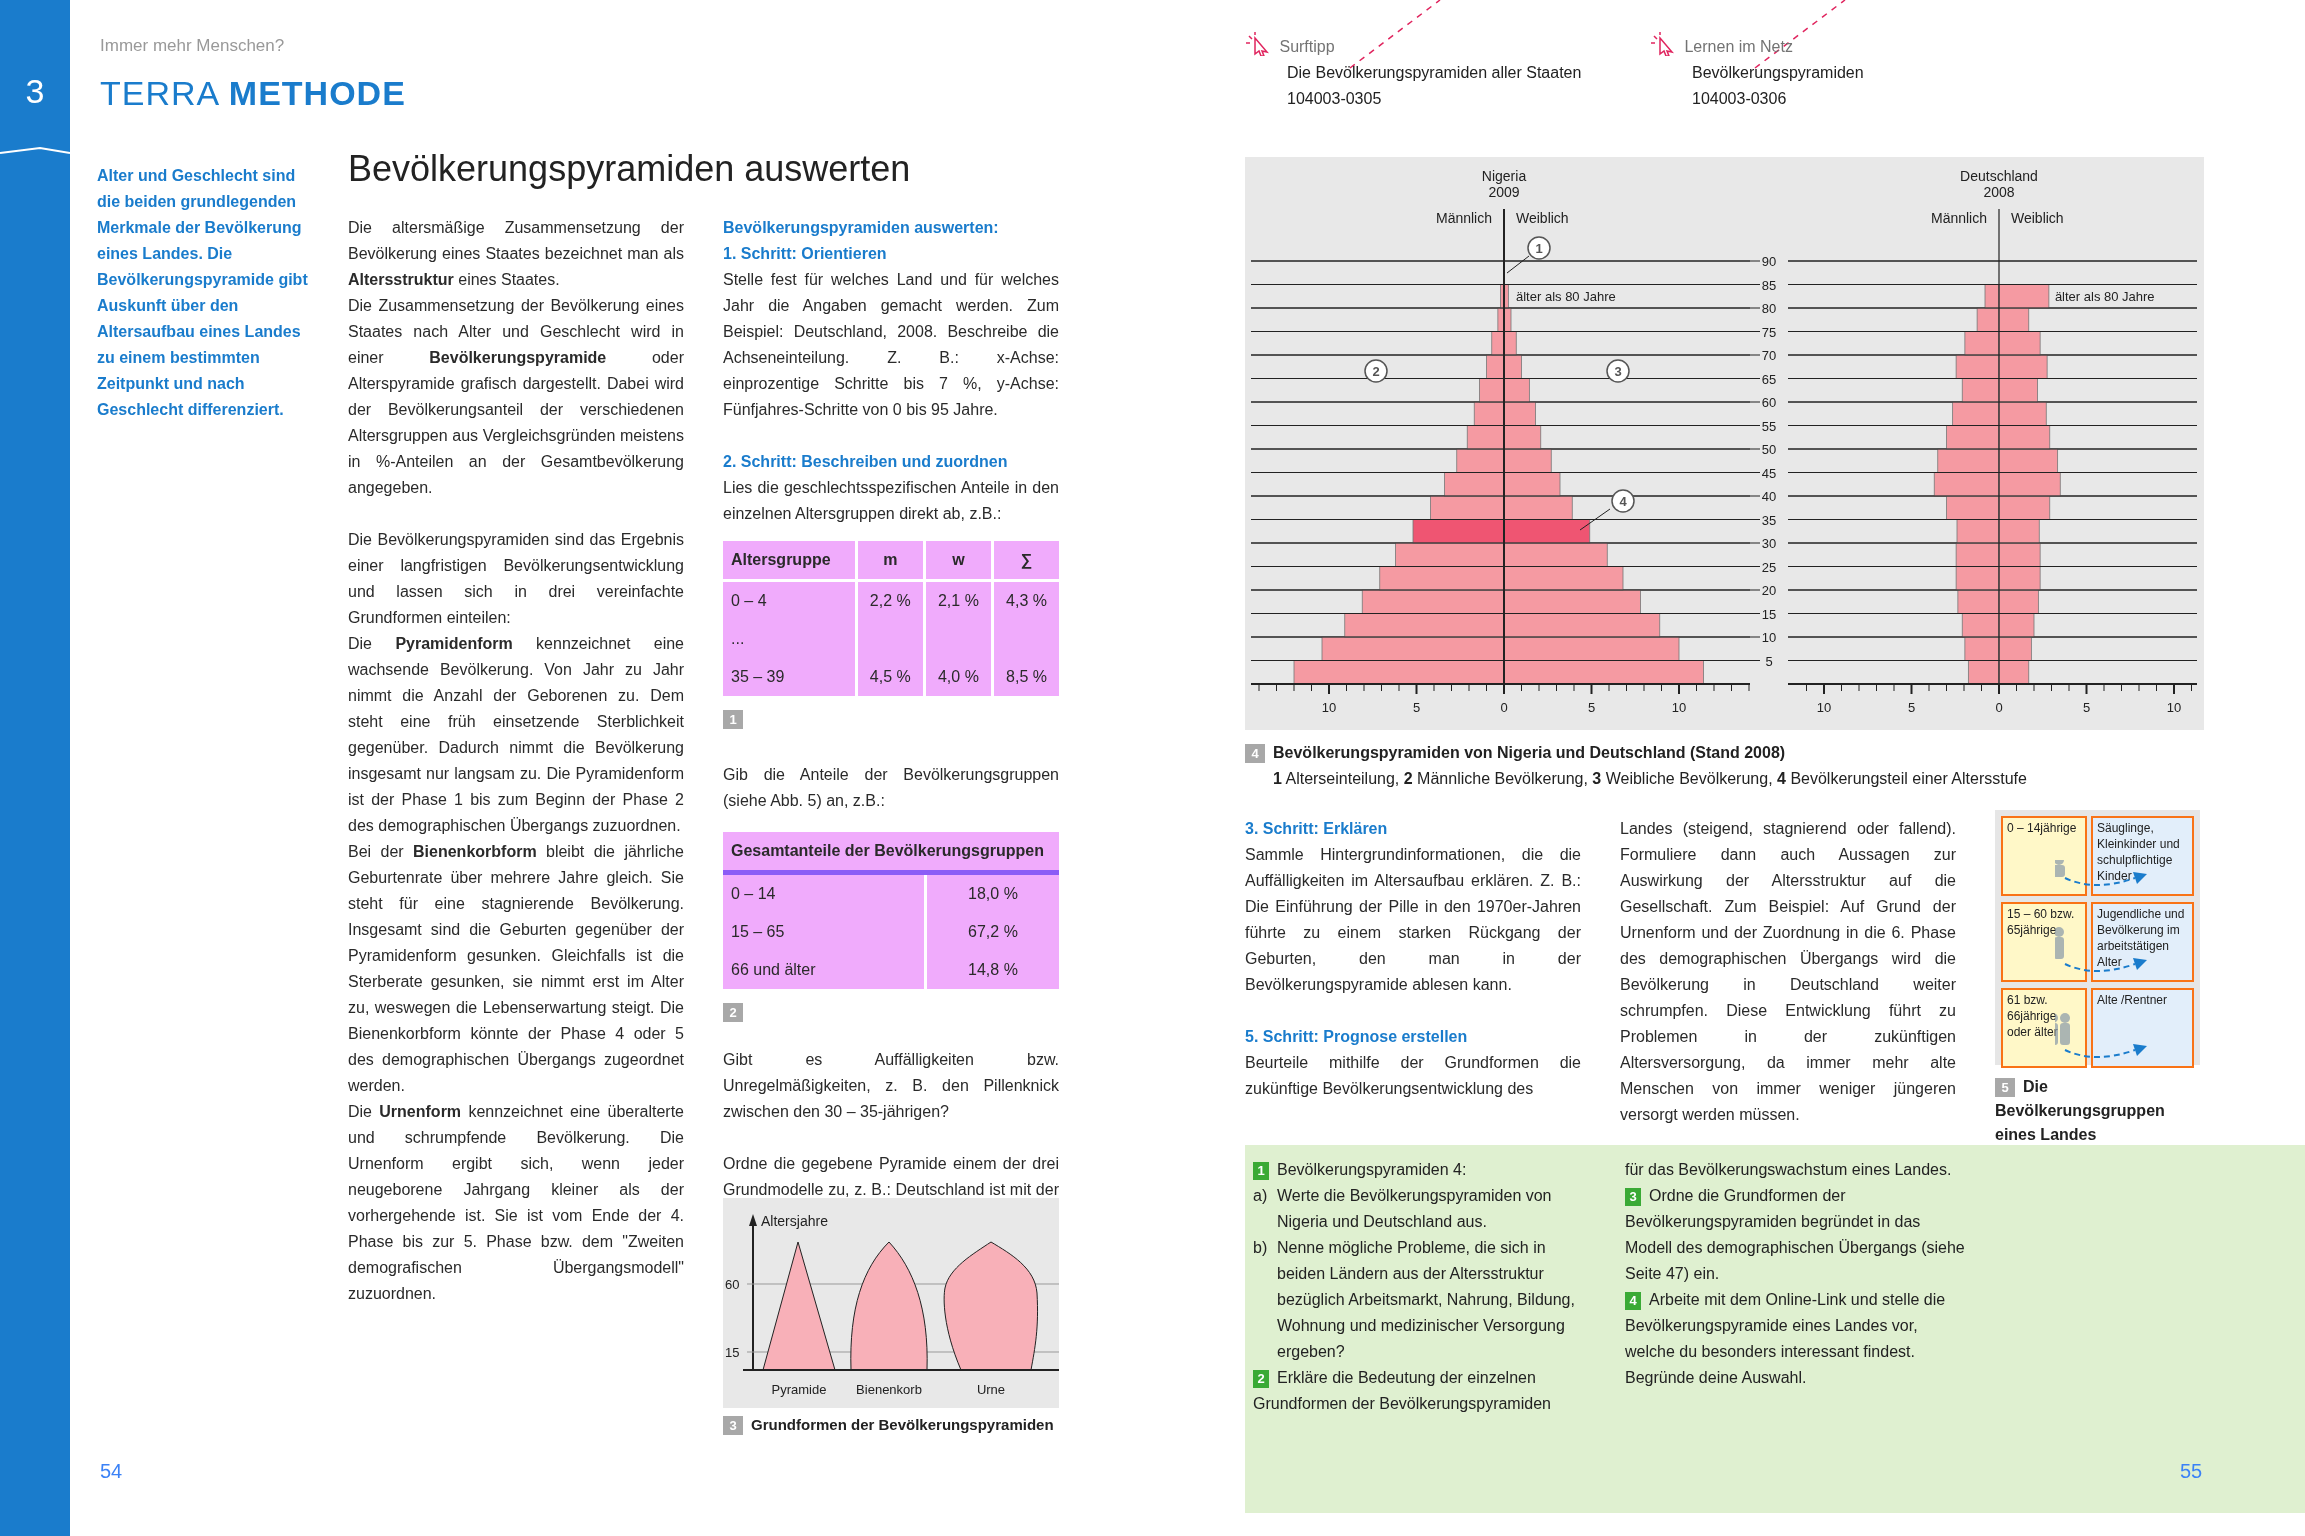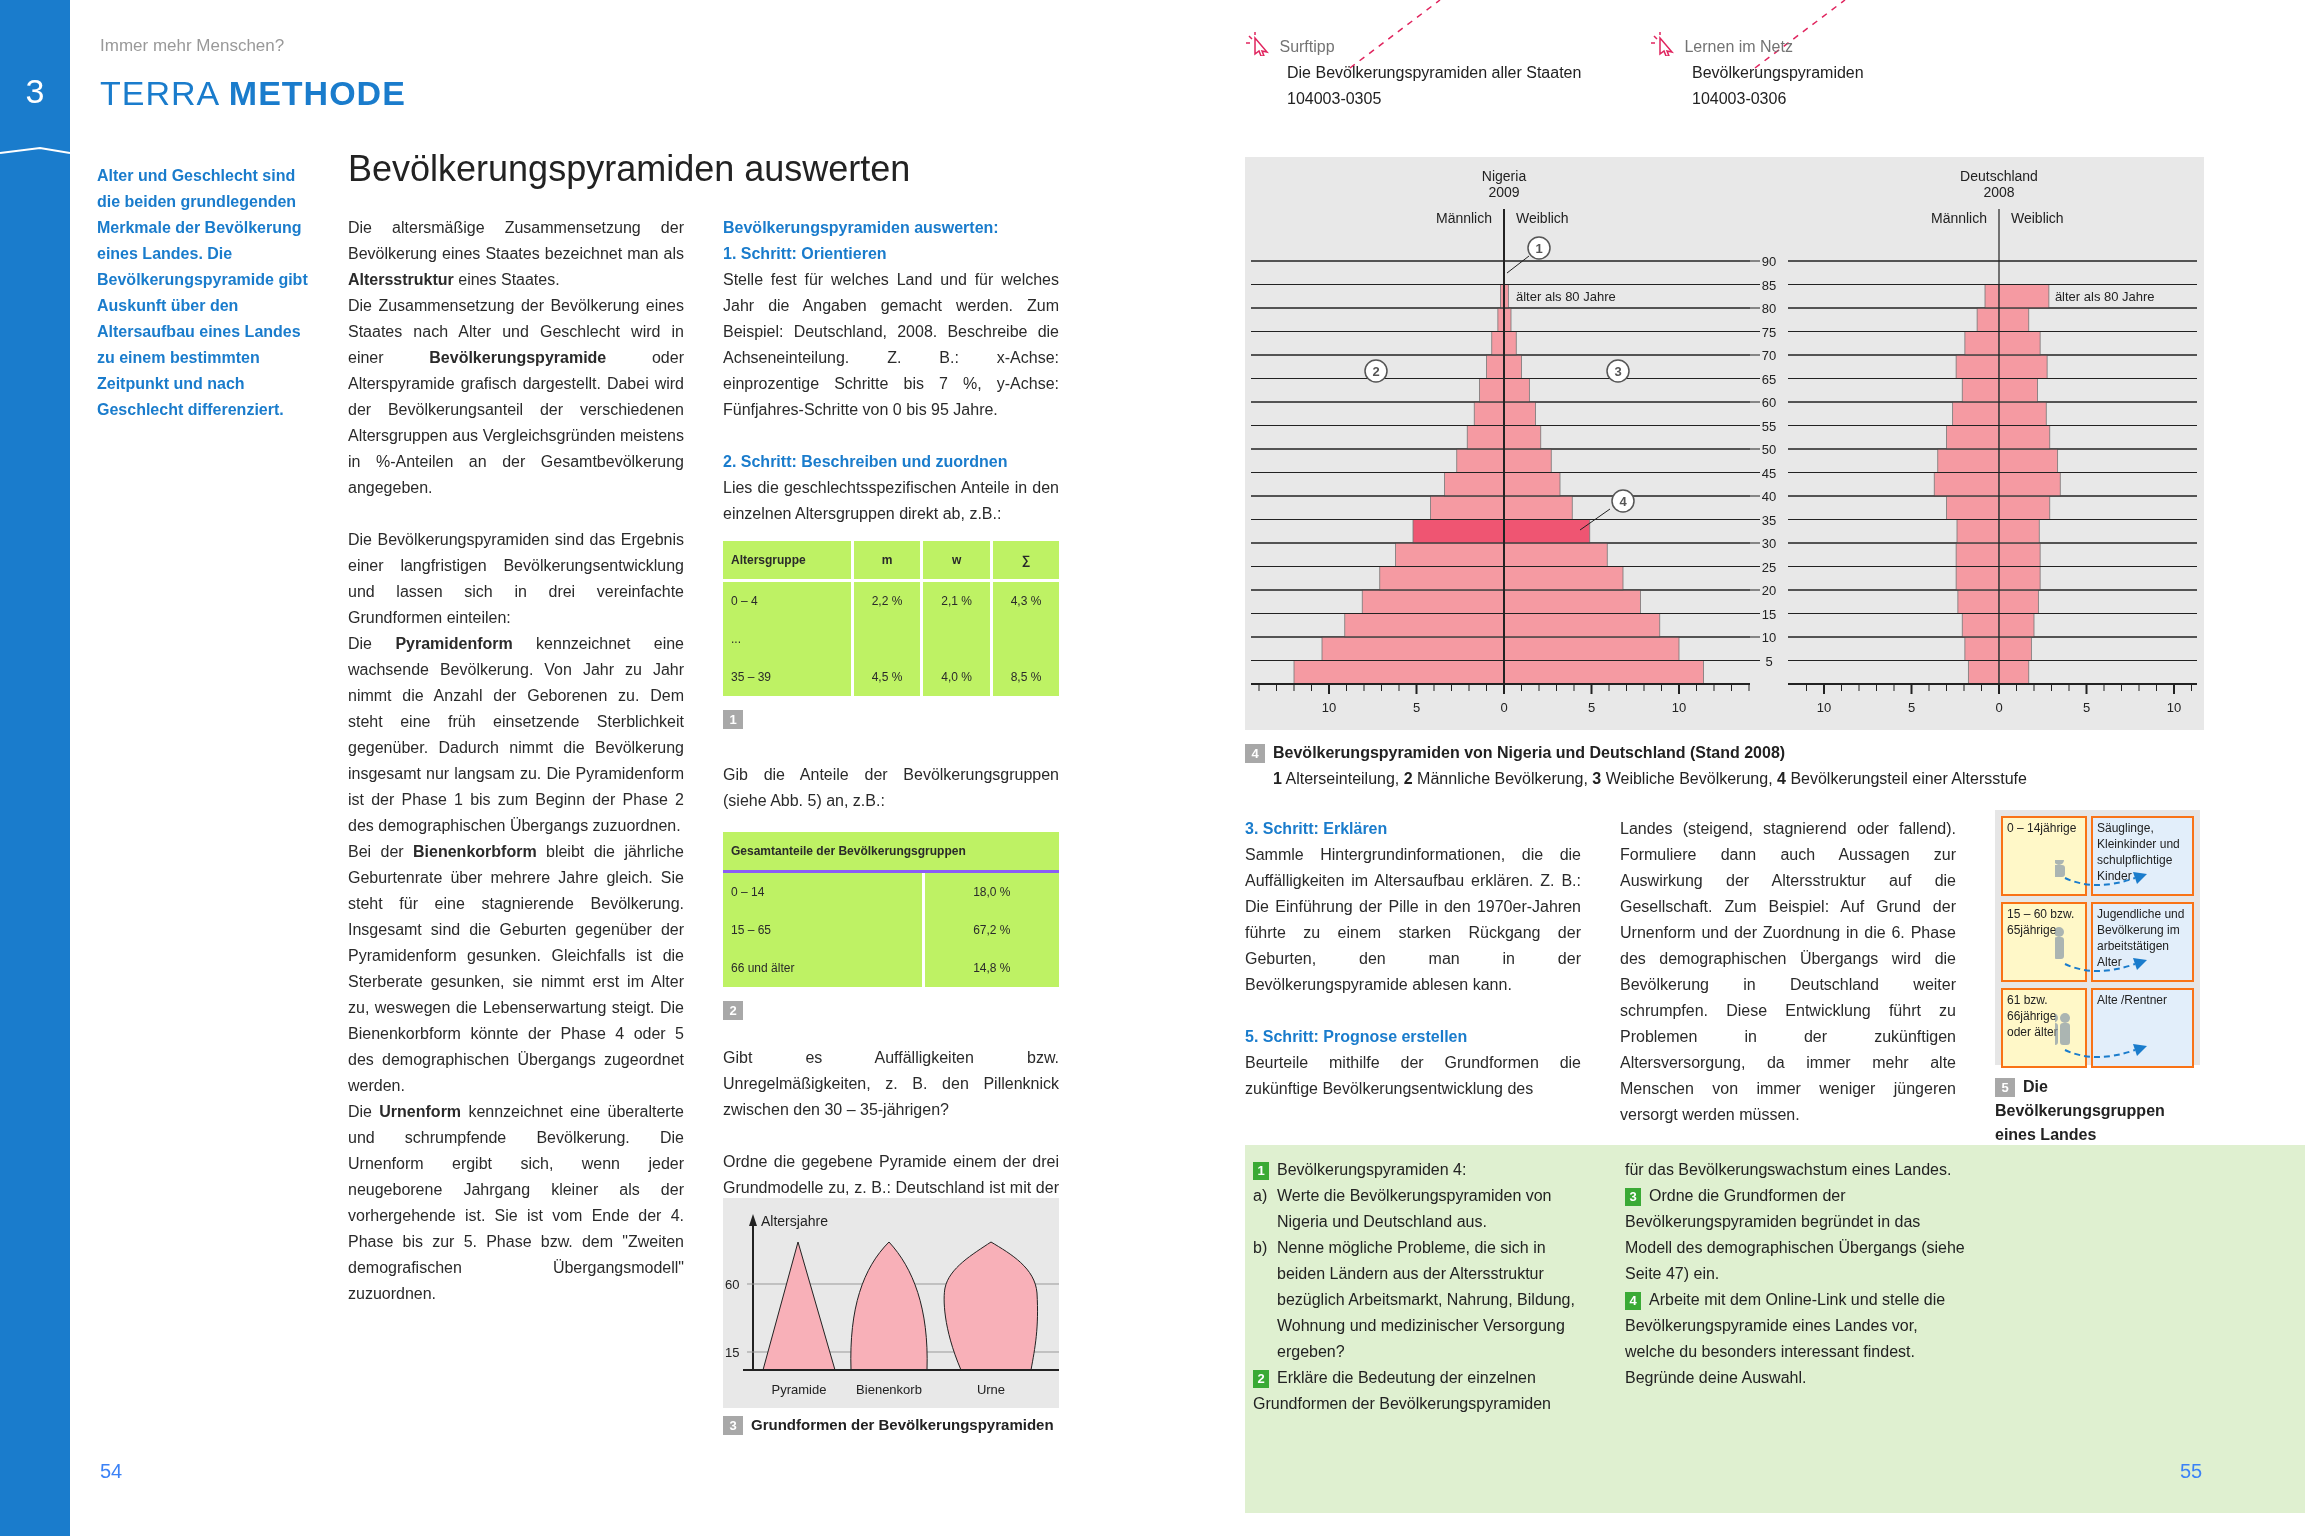--- a/index.html
+++ b/index.html
@@ -11,25 +11,25 @@
   .notch { left: 0; top: 145px; width: 70px; height: 12px; }
   .running-head { left: 100px; top: 36px; font-size: 17px; color: #999; }
   .section-title { left: 100px; top: 74px; font-size: 34px; color: #1a7ccc; letter-spacing: 1px; }
   .section-title b { font-weight: bold; }
   .intro { left: 97px; top: 163px; width: 215px; color: #1a7ccc; font-weight: bold; font-size: 16px; line-height: 26px; }
   .page-title { left: 348px; top: 148px; font-size: 36px; color: #222; }
   .col { width: 336px; font-size: 16px; line-height: 26px; text-align: justify; color: #2a2a2a; }
   .col p { margin-bottom: 0; }
   .col .gap { height: 26px; }
   .blue-head { color: #1a7ccc; font-weight: bold; }
-  table.t1, table.t2 { border-collapse: collapse; width: 100%; font-size: 12px; background: #bef264; }
+  table.t1, table.t2 { border-collapse: collapse; width: 100%; font-size: 16px; background: #f0abfc; }
   table.t1 th, table.t1 td, table.t2 th, table.t2 td { padding: 6px 8px; }
   table.t1 th { text-align: left; border-bottom: 3px solid #fff; }
   table.t1 th + th, table.t1 td + td { text-align: center; border-left: 3px solid #fff; }
-  table.t2 th { text-align: left; border-bottom: 3px solid #8b5cf6; margin-top: 28px; }
+  table.t2 th { text-align: left; border-bottom: 5px solid #8b5cf6; margin-top: 28px; }
   table.t2 td + td { text-align: center; border-left: 3px solid #fff; }
   .fig-num { display: inline-block; background: #a8a8a8; color: #fff; font-size: 13px; font-weight: bold; width: 20px; height: 19px; line-height: 19px; text-align: center; margin-right: 8px; }
   .link-box { font-size: 16px; line-height: 26px; color: #222; }
   .link-title { color: #737373; font-weight: normal; }
   .chart-panel { left: 1245px; top: 157px; width: 959px; height: 573px; background: #e8e8e8; }
   .caption4 { left: 1245px; top: 740px; width: 1000px; font-size: 16px; line-height: 26px; }
   .green-box { left: 1245px; top: 1145px; width: 1060px; height: 368px; background: #dff0d0; }
   .gb-col { position: absolute; top: 12px; font-size: 16px; line-height: 26px; color: #222; width: 340px; }
   .task-num { display: inline-block; background: #3aaa35; color: #fff; font-size: 13px; font-weight: bold; width: 16px; height: 18px; line-height: 18px; text-align: center; margin-right: 8px; }
   .fig5 { left: 1995px; top: 810px; width: 205px; height: 255px; background: #e6e6e6; }

